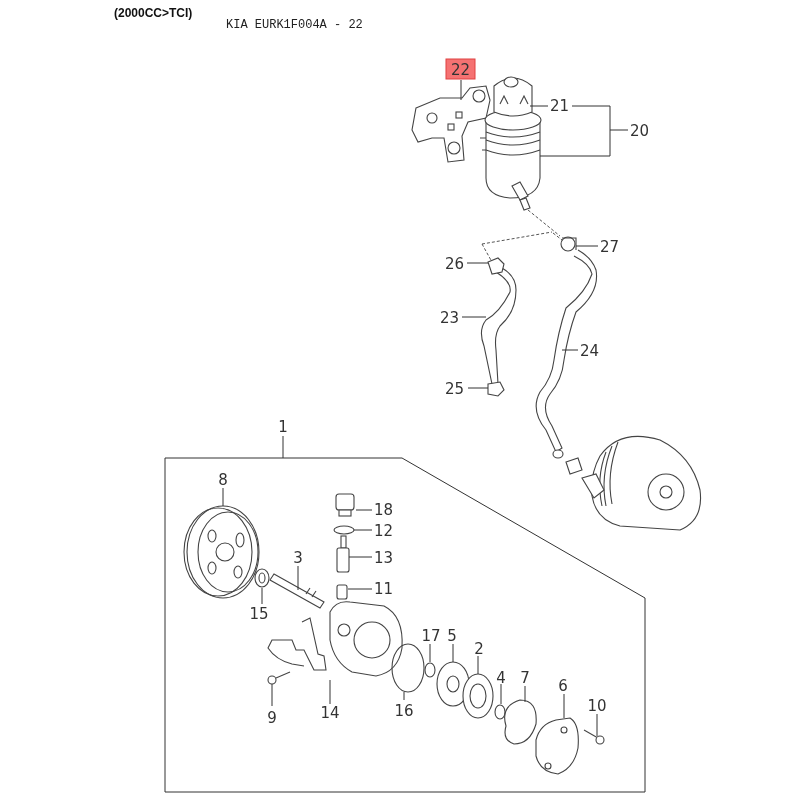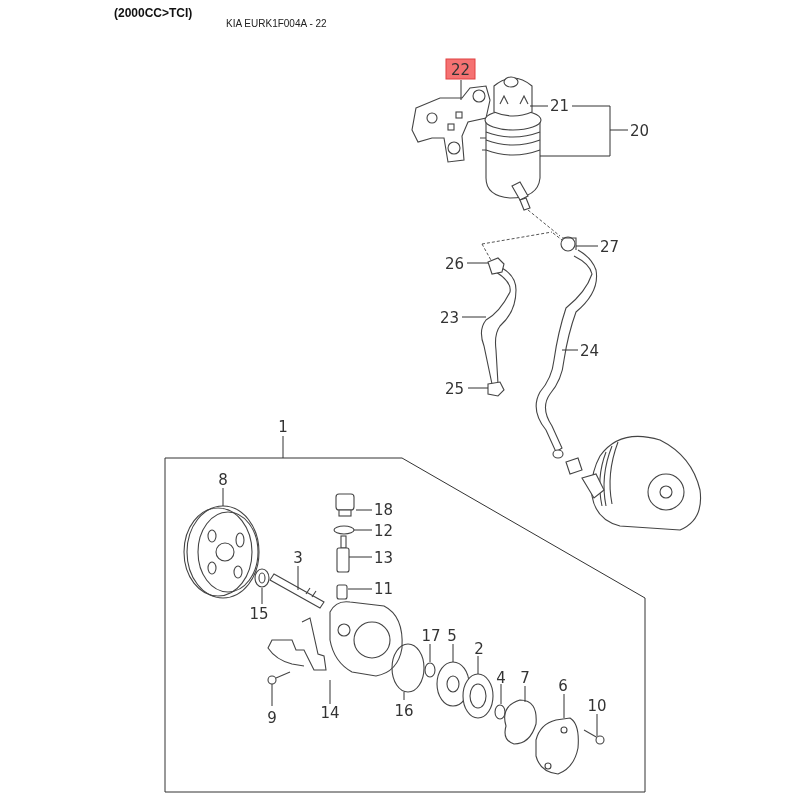--- a/index.html
+++ b/index.html
@@ -1,18 +1,18 @@
 <!DOCTYPE html>
 <html><head>
 <meta charset="utf-8">
 <style>
   html,body{margin:0;padding:0;background:#fff;}
   body{width:800px;height:800px;position:relative;overflow:hidden;font-family:"DejaVu Sans",sans-serif;}
   .hdr-variant{position:absolute;left:114px;top:6px;font-family:"Liberation Sans",sans-serif;font-weight:bold;font-size:12px;color:#111;}
-  .hdr-code{position:absolute;left:226px;top:18px;font-family:Liberation Sans, sans-serif;font-size:10px;color:#222;}
+  .hdr-code{position:absolute;left:226px;top:18px;font-family:Liberation Mono, monospace;font-size:12px;color:#222;}
   svg{position:absolute;left:0;top:0;}
   .lbl{font-family:"DejaVu Sans",sans-serif;font-size:15px;fill:#333;}
   .ln{stroke:#333;stroke-width:1;fill:none;}
   .pt{stroke:#444;stroke-width:1.1;fill:#fff;}
   .ptn{stroke:#444;stroke-width:1.1;fill:none;}
   .dash{stroke:#555;stroke-width:1;fill:none;stroke-dasharray:3 2;}
   .hl{fill:#f57272;stroke:#e04040;stroke-width:1;}
 </style>
 </head>
 <body>

